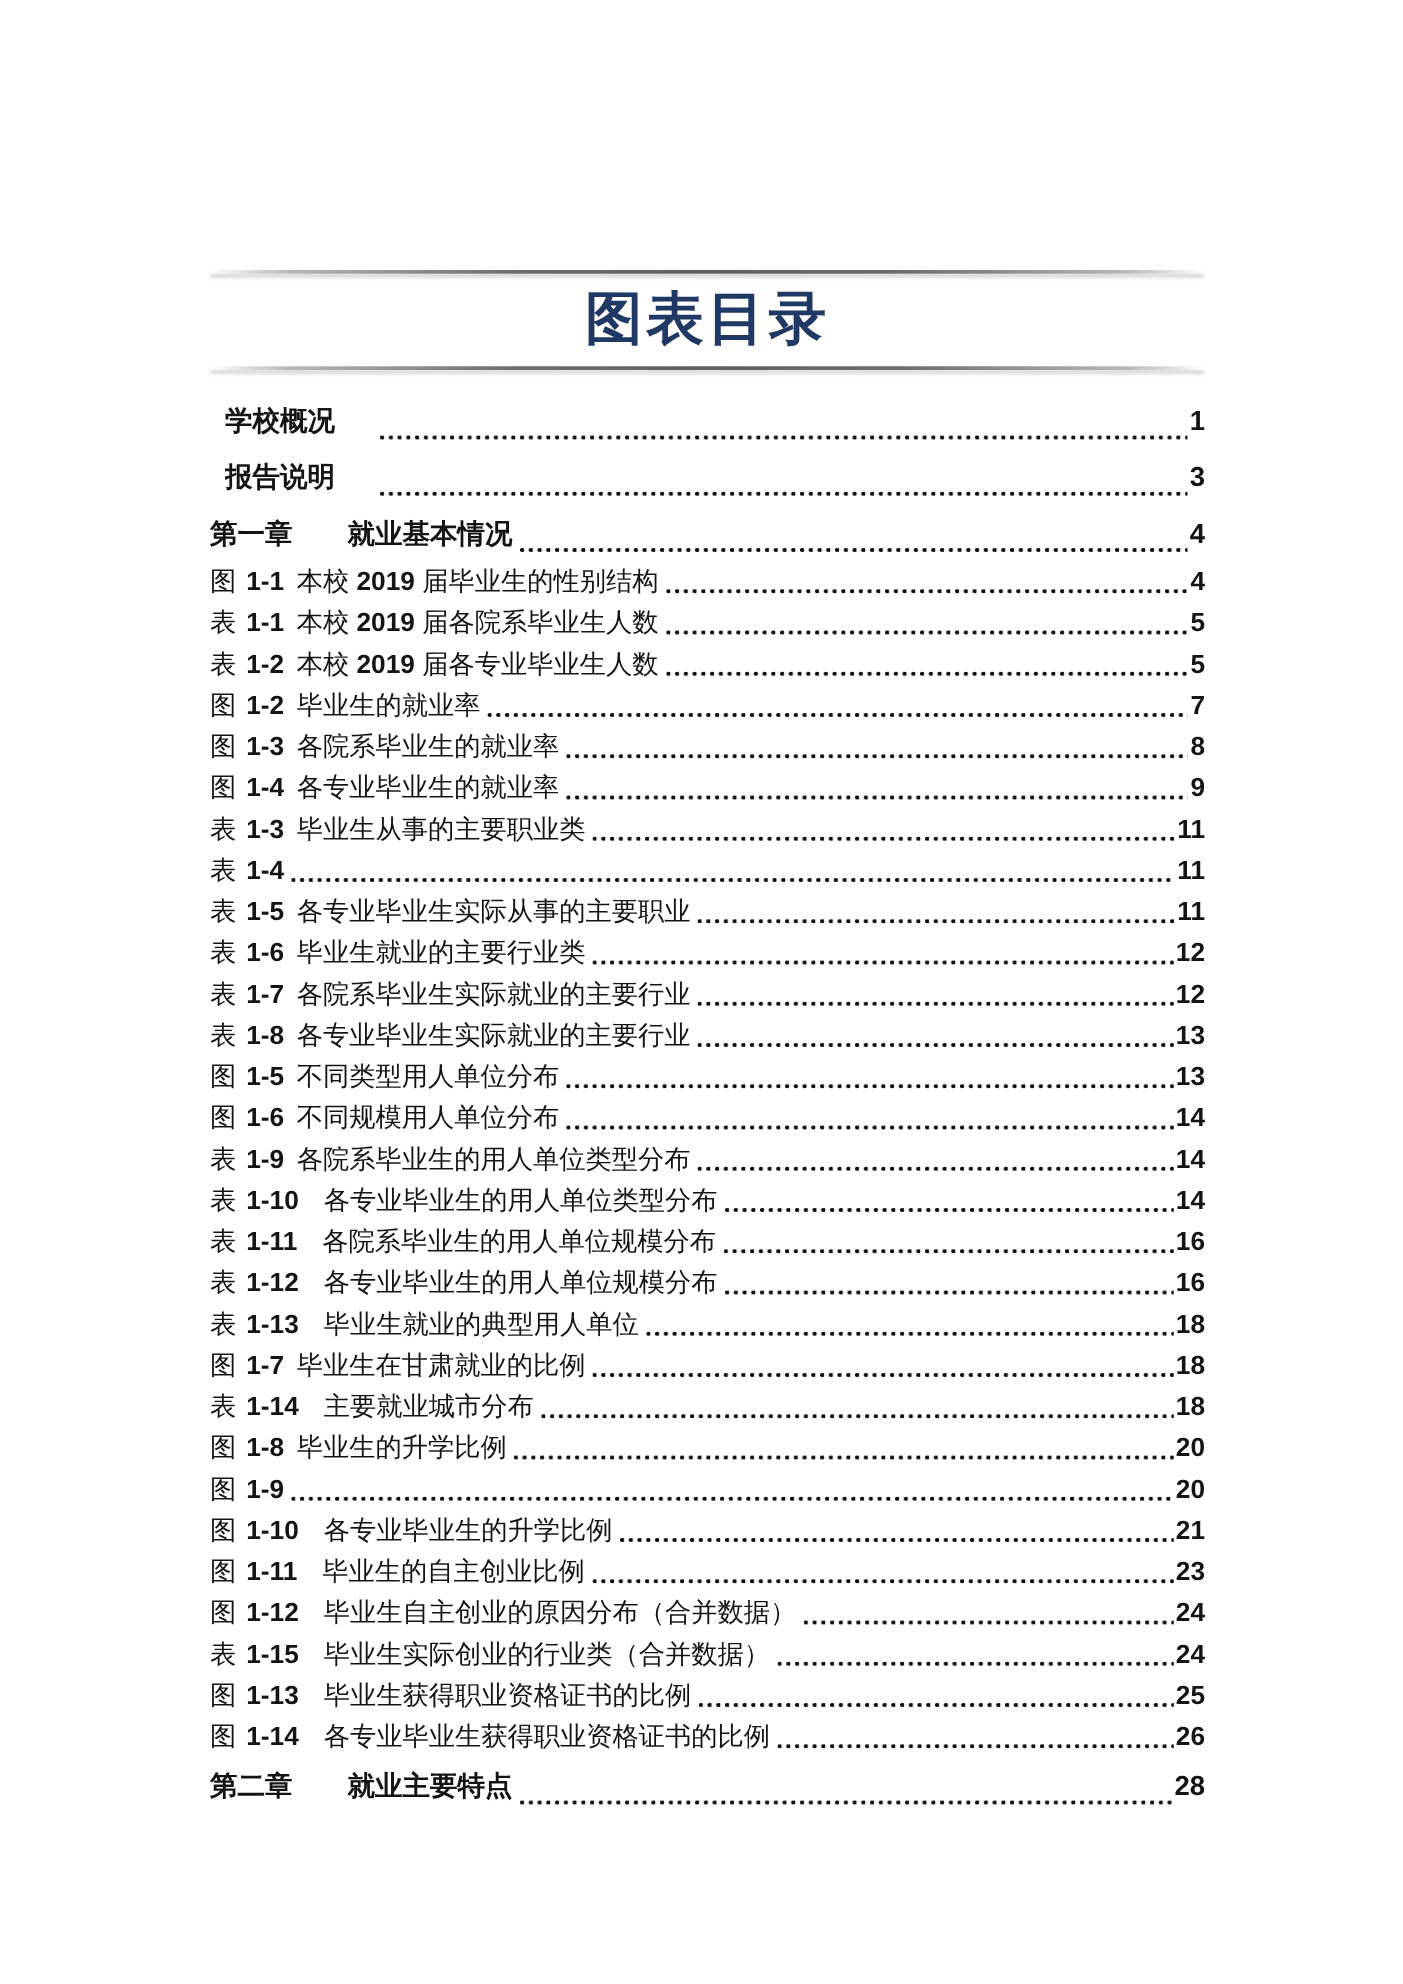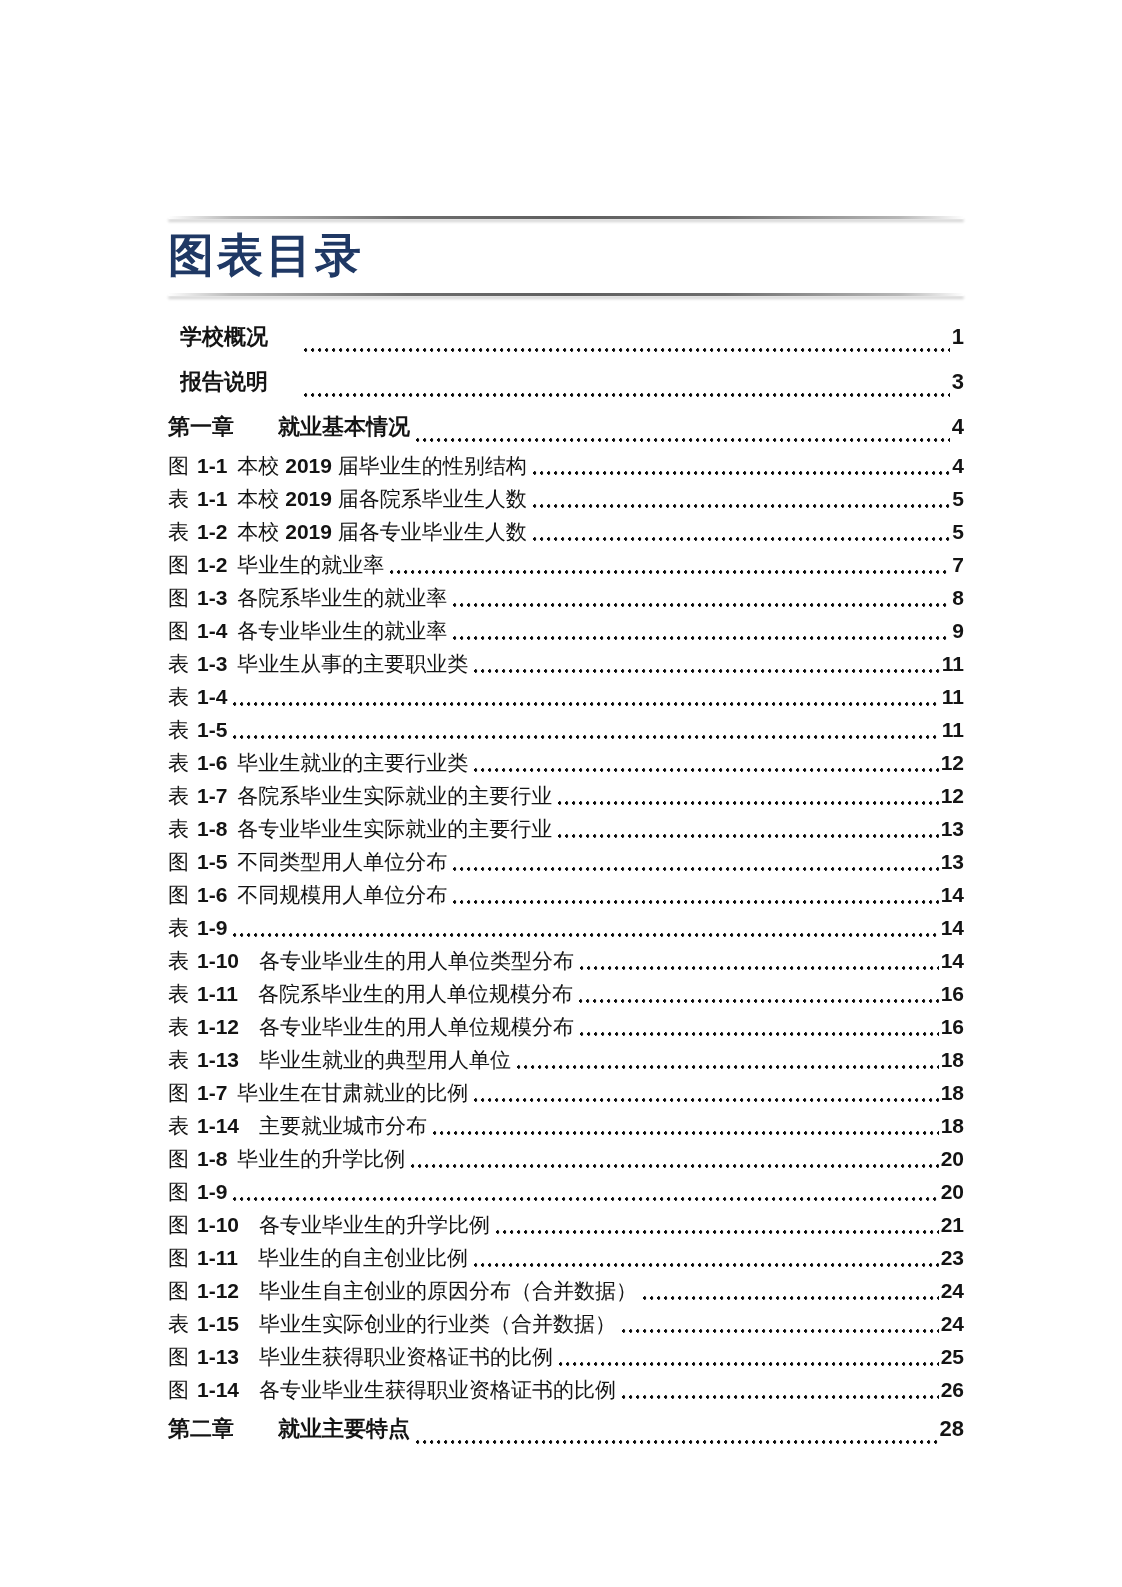--- a/index.html
+++ b/index.html
@@ -27,21 +27,23 @@
       #6e6e6e 30%,
       #5f5f5f 50%,
       #6e6e6e 70%,
       rgba(125,125,125,0.55) 92%,
       rgba(130,130,130,0) 100%);
     box-shadow: 0 3px 3px rgba(0,0,0,0.18);
   }
   .divider.top { margin-top: 216px; }
   .divider.bottom { margin-top: 0; }
   .title-wrap {
+    text-align: center;
     padding: 8px 0 10px 0;
+    font-family: Liberation Serif, serif;
   }
   .doc-title {
     display: inline-block;
     font-size: 46px;
     line-height: 56px;
     font-weight: 700;
     letter-spacing: 3px;
   }
   .toc { margin-top: 18px; }
   .row {
@@ -172,20 +174,21 @@
   <div class="row entry">
     <span class="kind">表</span>
     <span class="num">1-4</span>
     <span class="dots"></span>
     <span class="pagenum">11</span>
   </div>
 
   <div class="row entry">
     <span class="kind">表</span>
     <span class="num">1-5</span>
+    <span class="label">各专业毕业生实际从事的主要职业</span>
     <span class="dots"></span>
     <span class="pagenum">11</span>
   </div>
 
   <div class="row entry">
     <span class="kind">表</span>
     <span class="num">1-6</span>
     <span class="label">毕业生就业的主要行业类</span>
     <span class="dots"></span>
     <span class="pagenum">12</span>
@@ -219,20 +222,21 @@
     <span class="kind">图</span>
     <span class="num">1-6</span>
     <span class="label">不同规模用人单位分布</span>
     <span class="dots"></span>
     <span class="pagenum">14</span>
   </div>
 
   <div class="row entry">
     <span class="kind">表</span>
     <span class="num">1-9</span>
+    <span class="label">各院系毕业生的用人单位类型分布</span>
     <span class="dots"></span>
     <span class="pagenum">14</span>
   </div>
 
   <div class="row entry tab">
     <span class="kind">表</span>
     <span class="num">1-10</span>
     <span class="label">各专业毕业生的用人单位类型分布</span>
     <span class="dots"></span>
     <span class="pagenum">14</span>

